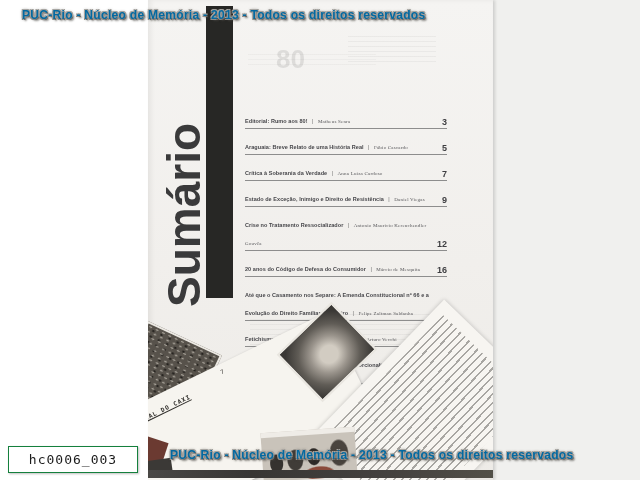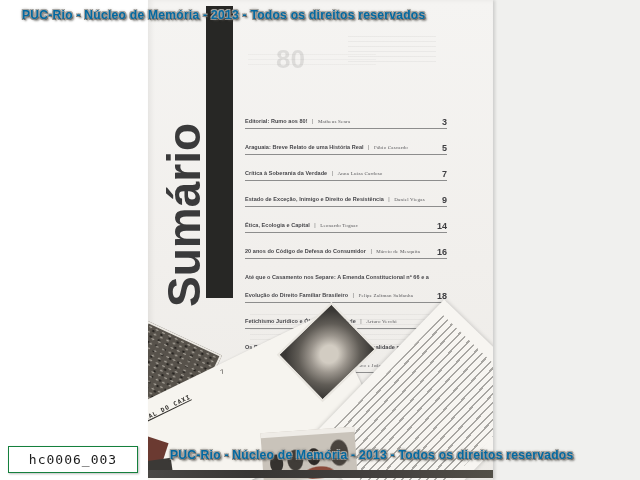--- a/index.html
+++ b/index.html
@@ -157,27 +157,27 @@
           <span class="toc-title">Estado de Exceção, Inimigo e Direito de Resistência</span>
           <span>
             <span class="toc-sep">|</span>
             <span class="toc-author">Daniel Viegas</span>
           </span>
         </div>
         <span class="toc-page">9</span>
       </div>
       <div class="toc-row">
         <div class="toc-title-wrap">
-          <span class="toc-title">Ética, Ecologia e Capital</span>
-          <span>
-            <span class="toc-sep">|</span>
-            <span class="toc-author">Leonardo Tognac</span>
-          </span>
-        </div>
-        <span class="toc-page">14</span>
+          <span class="toc-title">Crise no Tratamento Ressocializador</span>
+          <span>
+            <span class="toc-sep">|</span>
+            <span class="toc-author">Antonio Mauricio Kerenchendler Gouvêa</span>
+          </span>
+        </div>
+        <span class="toc-page">12</span>
       </div>
       <div class="toc-row">
         <div class="toc-title-wrap">
           <span class="toc-title">20 anos do Código de Defesa do Consumidor</span>
           <span>
             <span class="toc-sep">|</span>
             <span class="toc-author">Márcio de Mesquita</span>
           </span>
         </div>
         <span class="toc-page">16</span>

